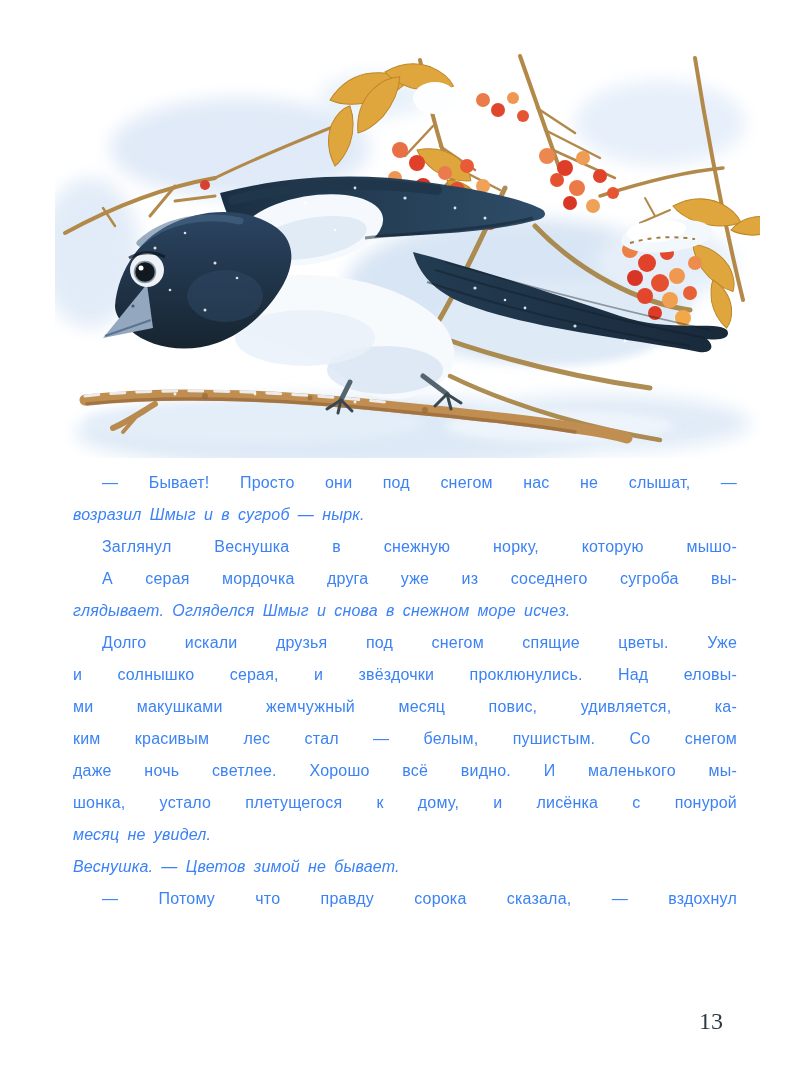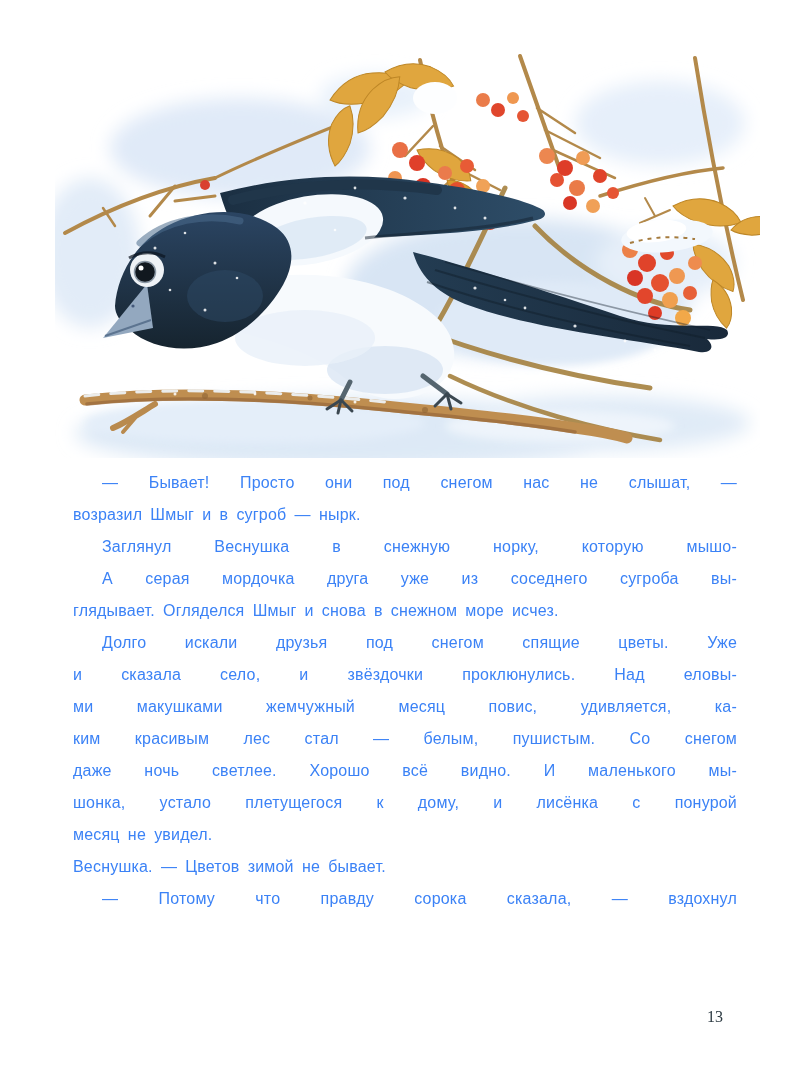--- a/index.html
+++ b/index.html
@@ -8,24 +8,24 @@
     font-family:"Liberation Sans",sans-serif;overflow:hidden;
   }
   .illustration{position:absolute;left:55px;top:38px;width:705px;height:422px;margin:0;}
   .illustration svg{display:block;}
   .story{
     position:absolute;left:73px;top:467px;width:664px;
     color:#3b82f6;font-size:16px;line-height:32px;letter-spacing:0.2px;
   }
   .line{height:32px;text-align:justify;text-align-last:justify;word-spacing:1px;overflow:hidden;white-space:nowrap;}
   .line.first{text-indent:29px;}
-  .line.plast{text-align-last:left;word-spacing:3.5px;}
+  .line.plast{text-align-last:left;word-spacing:3.5px;font-style:italic;}
   .page-number{
     position:absolute;top:1008px;right:87px;
-    font-family:"Liberation Serif",serif;font-size:16px;color:#2c3a42;
+    font-family:"Liberation Serif",serif;font-size:24px;color:#2c3a42;
   }
 </style>
 </head>
 <body>
 
 <div class="page">
 
   <figure class="illustration">
     <svg viewBox="0 0 705 420" width="705" height="420" aria-hidden="true">
       <defs>
@@ -257,21 +257,21 @@
     </svg>
   </figure>
 
   <main class="story">
       <div class="line first">— Бывает! Просто они под снегом нас не слышат, —</div>
       <div class="line plast">возразил Шмыг и в сугроб — нырк.</div>
       <div class="line first">Заглянул Веснушка в снежную норку, которую мышо-</div>
       <div class="line first">А серая мордочка друга уже из соседнего сугроба вы-</div>
       <div class="line plast">глядывает. Огляделся Шмыг и снова в снежном море исчез.</div>
       <div class="line first">Долго искали друзья под снегом спящие цветы. Уже</div>
-      <div class="line">и сказала село, и звёздочки проклюнулись. Над еловы-</div>
+      <div class="line">и солнышко серая, и звёздочки проклюнулись. Над еловы-</div>
       <div class="line">ми макушками жемчужный месяц повис, удивляется, ка-</div>
       <div class="line">ким красивым лес стал — белым, пушистым. Со снегом</div>
       <div class="line">даже ночь светлее. Хорошо всё видно. И маленького мы-</div>
       <div class="line">шонка, устало плетущегося к дому, и лисёнка с понурой</div>
       <div class="line plast">месяц не увидел.</div>
       <div class="line plast">Веснушка. — Цветов зимой не бывает.</div>
       <div class="line first">— Потому что правду сорока сказала, — вздохнул</div>
     </main>
 
   <div class="page-number">13</div>

